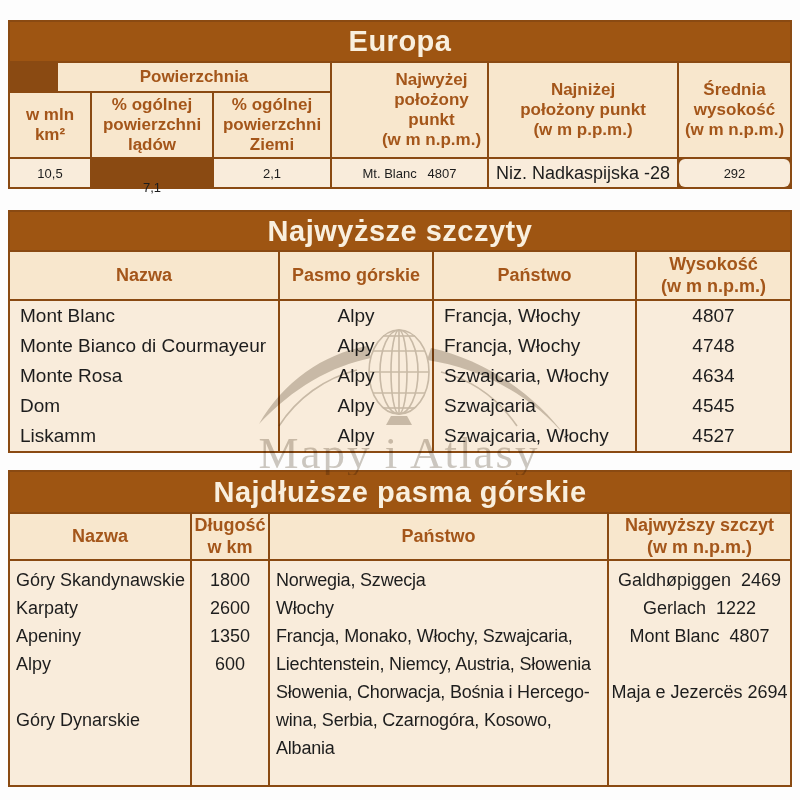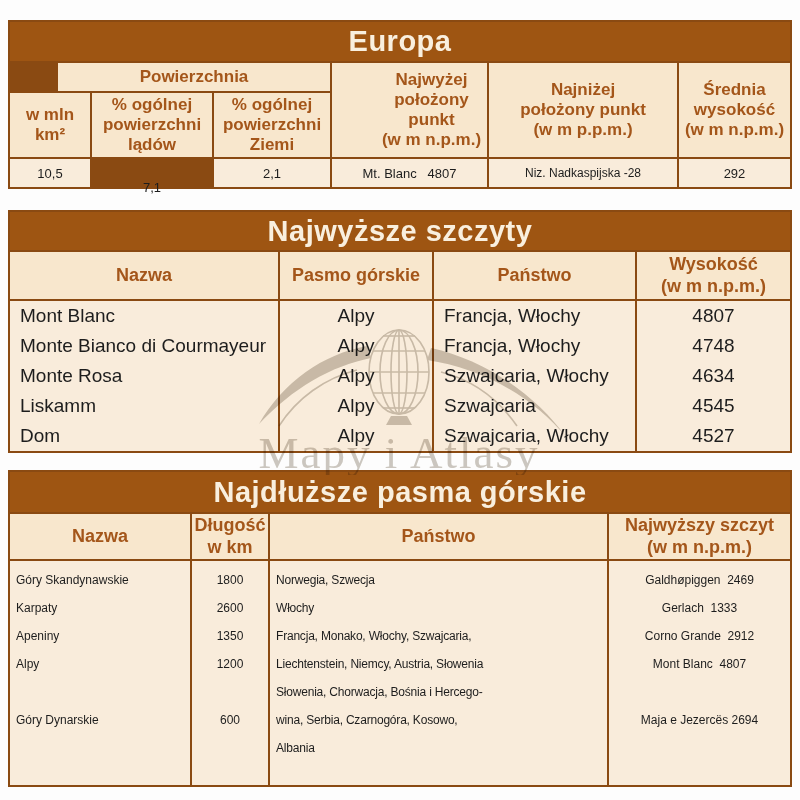--- a/index.html
+++ b/index.html
@@ -36,38 +36,38 @@
     background:var(--header-bg);color:var(--header-text);
     font-weight:bold;font-size:17px;line-height:1.18;
     display:flex;align-items:center;justify-content:center;
     text-align:center;white-space:pre-line;
   }
   .t2 .th,.t3 .th{font-size:18px;}
   .td{
     background:var(--cell-bg);color:var(--data-text);font-size:13px;
     display:flex;align-items:center;justify-content:center;white-space:pre;
   }
-  .fs18{font-size:12px;}
+  .fs18{font-size:18px;}
   .col{background:var(--cell-bg);color:var(--data-text);font-size:19px;box-sizing:border-box;}
   .t2 .col{}
   .t2 .col .r{height:30px;line-height:30px;white-space:pre;}
-  .t3 .col{padding-top:5px;font-size:12px;}
+  .t3 .col{padding-top:5px;font-size:18px;}
   .t3 .col .r{line-height:28px;white-space:pre;}
   .h1{height:28px;}.h2{height:56px;}.h3{height:84px;}
   .left{padding-left:10px;}
   .t3 .left{padding-left:6px;}
   .ctr{text-align:center;}
   .tight{letter-spacing:-0.2px;}
   
   .t1-title{grid-area:1/1/2/7;}
   .t1-group{grid-area:2/1/3/4;margin-left:48px;}
   .t1-s1{grid-area:3/1;}.t1-s2{grid-area:3/2;}.t1-s3{grid-area:3/3;}
   .t1-h4{grid-area:2/4/4/5;padding-left:44px;}.t1-h5{grid-area:2/5/4/6;}.t1-h6{grid-area:2/6/4/7;}
   .t1-d1{grid-area:4/1;}.t1-d2{grid-area:4/2;margin-top:28px;}.t1-d3{grid-area:4/3;}
-  .t1-d4{grid-area:4/4;}.t1-d5{grid-area:4/5;}.t1-d6{grid-area:4/6;}
+  .t1-d4{grid-area:4/4;}.t1-d5{grid-area:4/5;}.t1-d6{grid-area:4/6;border-radius:6px;}
   
   .wm{
     position:absolute;left:235px;top:320px;width:340px;height:155px;
     z-index:10;pointer-events:none;mix-blend-mode:multiply;opacity:.85;
   }
   .wm svg{display:block;width:100%;height:100%;}
   .wm text{
     font-family:"Liberation Serif",serif;font-size:45px;
     fill:var(--watermark);letter-spacing:2px;
   }
@@ -111,22 +111,22 @@
     <div class="title" style="grid-column:1/-1">Najwyższe szczyty</div>
     <div class="th">Nazwa</div>
     <div class="th">Pasmo górskie</div>
     <div class="th">Państwo</div>
     <div class="th">Wysokość
 (w m n.p.m.)</div>
     <div class="col left">
       <div class="r">Mont Blanc</div>
       <div class="r">Monte Bianco di Courmayeur</div>
       <div class="r">Monte Rosa</div>
+      <div class="r">Dom</div>
       <div class="r">Liskamm</div>
-      <div class="r">Dom</div>
     </div>
     <div class="col ctr">
       <div class="r">Alpy</div>
       <div class="r">Alpy</div>
       <div class="r">Alpy</div>
       <div class="r">Alpy</div>
       <div class="r">Alpy</div>
     </div>
     <div class="col left">
       <div class="r">Francja, Włochy</div>
@@ -156,36 +156,34 @@
       <div class="r h1">Góry Skandynawskie</div>
       <div class="r h1">Karpaty</div>
       <div class="r h1">Apeniny</div>
       <div class="r h2">Alpy</div>
       <div class="r h3">Góry Dynarskie</div>
     </div>
     <div class="col ctr">
       <div class="r h1">1800</div>
       <div class="r h1">2600</div>
       <div class="r h1">1350</div>
-      <div class="r h2">1200</div>
       <div class="r h3">600</div>
     </div>
     <div class="col left tight">
       <div class="r h1">Norwegia, Szwecja</div>
       <div class="r h1">Włochy</div>
       <div class="r h2">Francja, Monako, Włochy, Szwajcaria,
 Liechtenstein, Niemcy, Austria, Słowenia</div>
       <div class="r h3">Słowenia, Chorwacja, Bośnia i Hercego-
 wina, Serbia, Czarnogóra, Kosowo,
 Albania</div>
     </div>
     <div class="col ctr">
       <div class="r h1">Galdhøpiggen  2469</div>
-      <div class="r h1">Gerlach  1333</div>
-      <div class="r h1">Corno Grande  2912</div>
+      <div class="r h1">Gerlach  1222</div>
       <div class="r h2">Mont Blanc  4807</div>
       <div class="r h3">Maja e Jezercës 2694</div>
     </div>
   </div>
 
   <div class="wm">
     <svg viewBox="0 0 340 155" xmlns="http://www.w3.org/2000/svg">
 
       <path class="fl" d="M 132,26 C 88,34 48,62 24,104 C 58,68 96,46 136,38 Z"></path>
       <path class="ln" d="M 122,50 C 90,58 62,78 44,106"></path>

